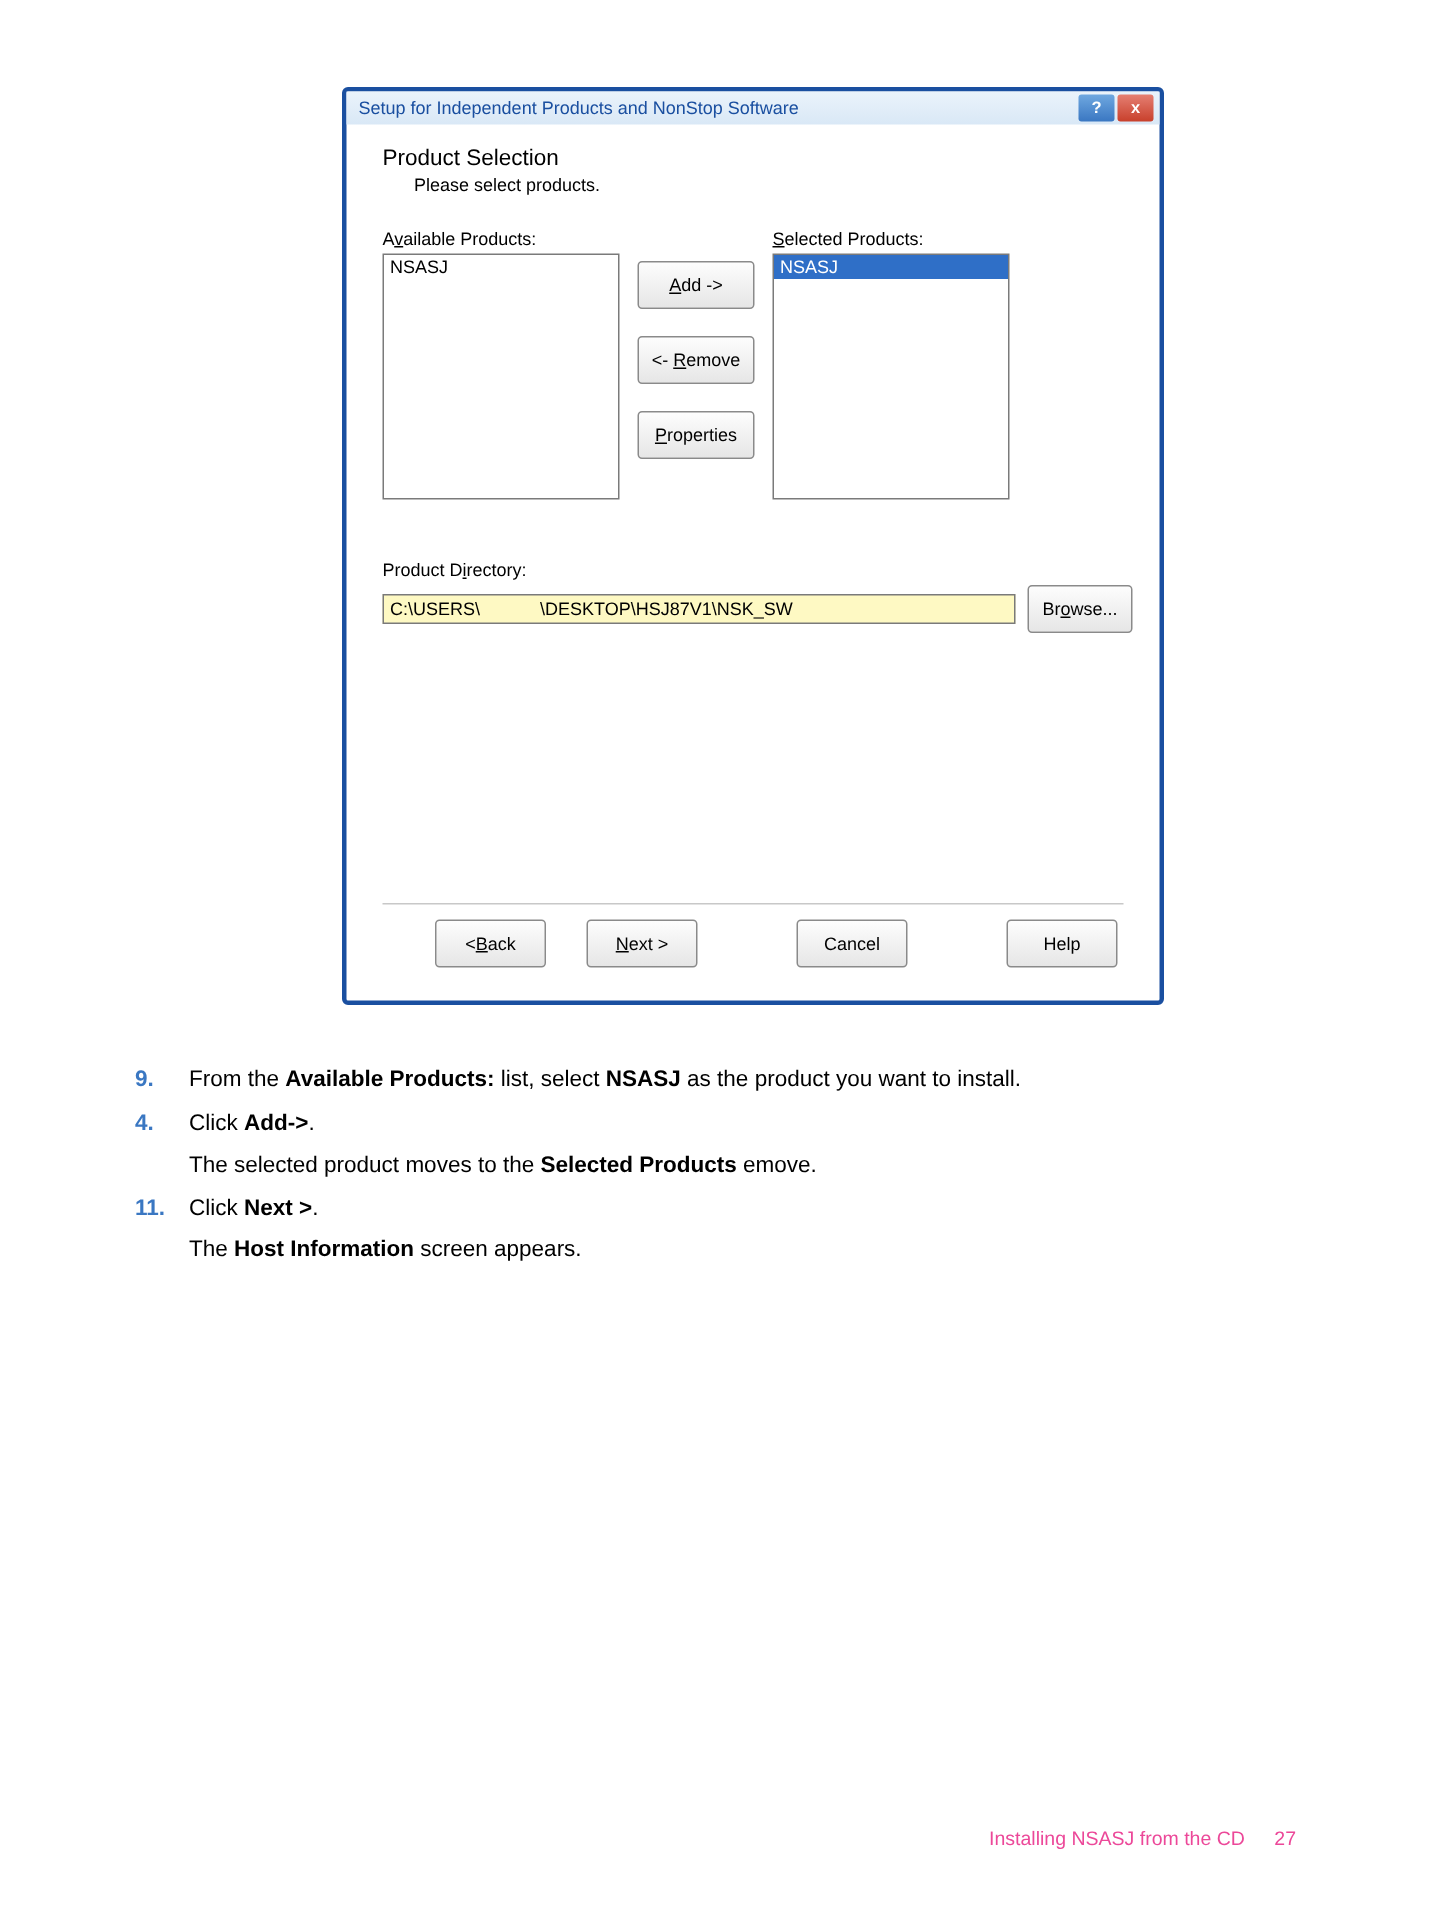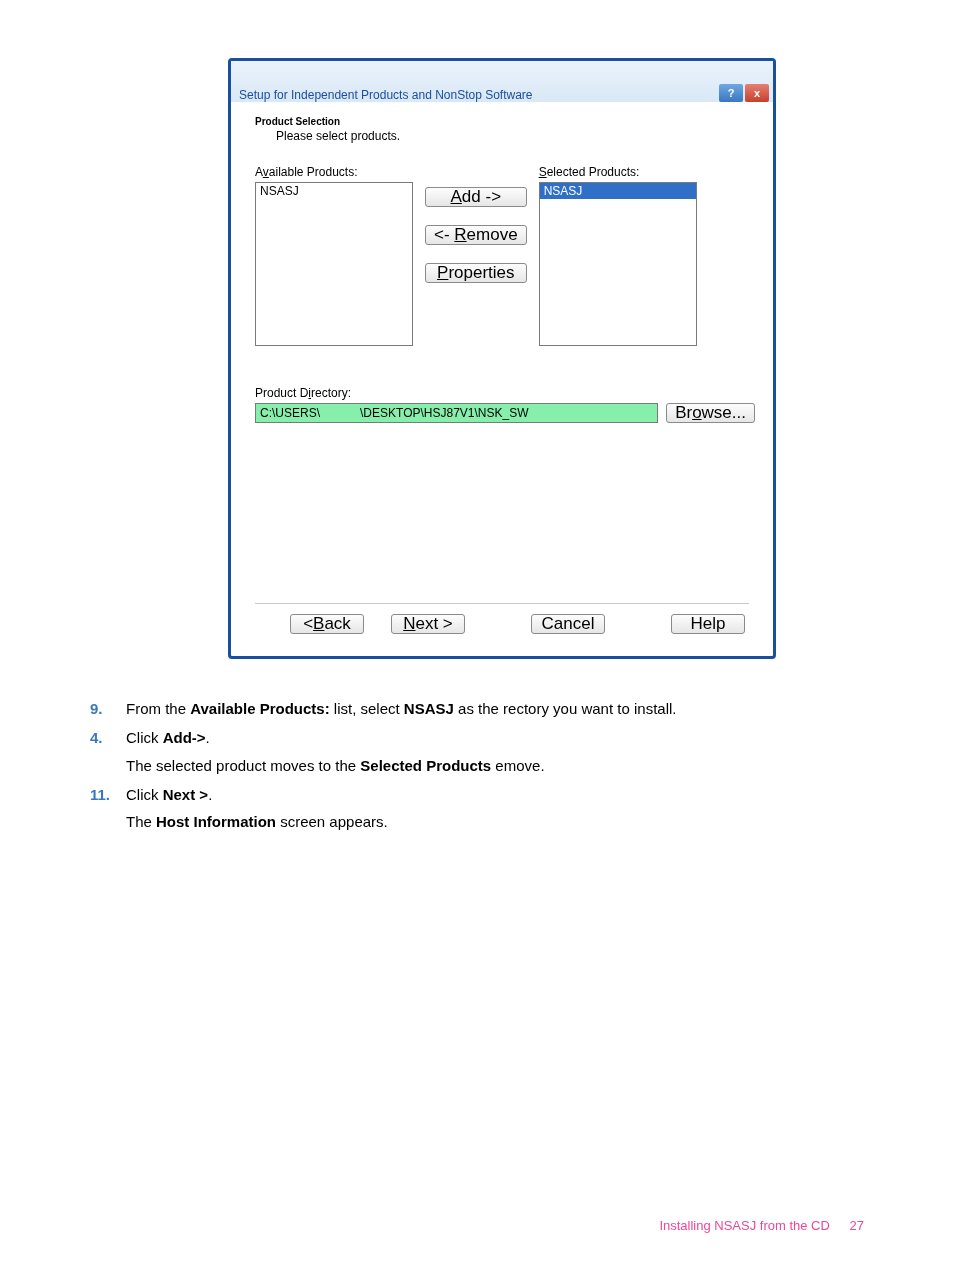--- a/index.html
+++ b/index.html
@@ -19,24 +19,24 @@
     margin-left: 138px;
     width: 548px;
   }
   .dialog {
     border: 3px solid #1a4fa0;
     border-radius: 4px;
     background: #fff;
     position: relative;
   }
   .titlebar {
-    height: 41px;
+    height: 22px;
     background: linear-gradient(to bottom, #eaf3fb, #d9e8f6);
     display: flex;
-    align-items: flex-end;
+    align-items: center;
     padding: 0 4px 0 8px;
     font-size: 12px;
     color: #1a4fa0;
     position: relative;
   }
   .titlebar-title { flex: 1; }
   .tb-btns { display: flex; gap: 0; }
   .tb-btn {
     width: 24px;
     height: 18px;
@@ -49,21 +49,21 @@
     border-radius: 2px;
   }
   .tb-help { background: linear-gradient(to bottom,#6fa8e0,#3a77c2); margin-right:2px; }
   .tb-close { background: linear-gradient(to bottom,#e57f72,#c8402c); }
   .dialog-body {
     padding: 14px 18px 14px 18px;
     font-size: 12px;
     color: #000;
   }
   .header-group { margin-bottom: 22px; margin-left: 6px; }
-  .header-title { font-weight: bold; font-size: 10px; }
+  .header-title { font-weight: normal; font-size: 15px; }
   .header-sub { margin-left: 21px; margin-top: 2px; }
   .lists-row {
     display: flex;
     margin-left: 6px;
     margin-top: 6px;
   }
   .list-col { display: flex; flex-direction: column; }
   .list-label { margin-bottom: 3px; }
   .listbox {
     width: 158px;
@@ -76,43 +76,43 @@
   .listbox .item { padding: 1px 4px; color:#000; }
   .listbox .item.selected { background: #2f6fc7; color: #fff; }
   .mid-btns {
     display: flex;
     flex-direction: column;
     gap: 18px;
     padding: 22px 12px 0 12px;
   }
   .win-btn {
     min-width: 78px;
-    height: 20px;
+    height: 32px;
     border: 1px solid #8a8a8a;
     background: linear-gradient(to bottom,#fdfdfd,#e6e6e6);
     border-radius: 3px;
-    font-size: 17px;
+    font-size: 12px;
     display: flex;
     align-items: center;
     justify-content: center;
     padding: 0 8px;
   }
   .dir-row {
     margin-left: 6px;
     margin-top: 40px;
   }
   .dir-field-row { display: flex; align-items: center; gap: 8px; margin-top:3px; }
   .dir-input {
     flex: 1;
     height: 20px;
     border: 1px solid #7a7a7a;
     padding: 1px 4px;
     font-size: 12px;
     font-family: inherit;
-    background:#86efac;
+    background:#fef9c3;
   }
   .spacer-mid { height: 180px; }
   .bottom-sep {
     border-top: 1px solid #c8c8c8;
     margin: 0 6px 10px 6px;
   }
   .bottom-btns {
     display: flex;
     justify-content: flex-end;
     gap: 27px;
@@ -214,21 +214,21 @@
         </div>
       </div>
     </div>
   </div>
 
   <div class="doc-text">
     <ol>
       <li>
         <span class="num">9.</span>
         <span class="li-body">
-          <span>From the </span><span class="bold">Available Products:</span><span> list, select </span><span class="bold">NSASJ</span><span> as the rectory you want to install.</span>
+          <span>From the </span><span class="bold">Available Products:</span><span> list, select </span><span class="bold">NSASJ</span><span> as the product you want to install.</span>
         </span>
       </li>
       <li>
         <span class="num">4.</span>
         <span class="li-body">
           <span>Click </span><span class="bold">Add-&gt;</span><span>.</span>
           <div class="sub-line"><span>The selected product moves to the </span><span class="bold">Selected Products</span><span> emove.</span></div>
         </span>
       </li>
       <li>

